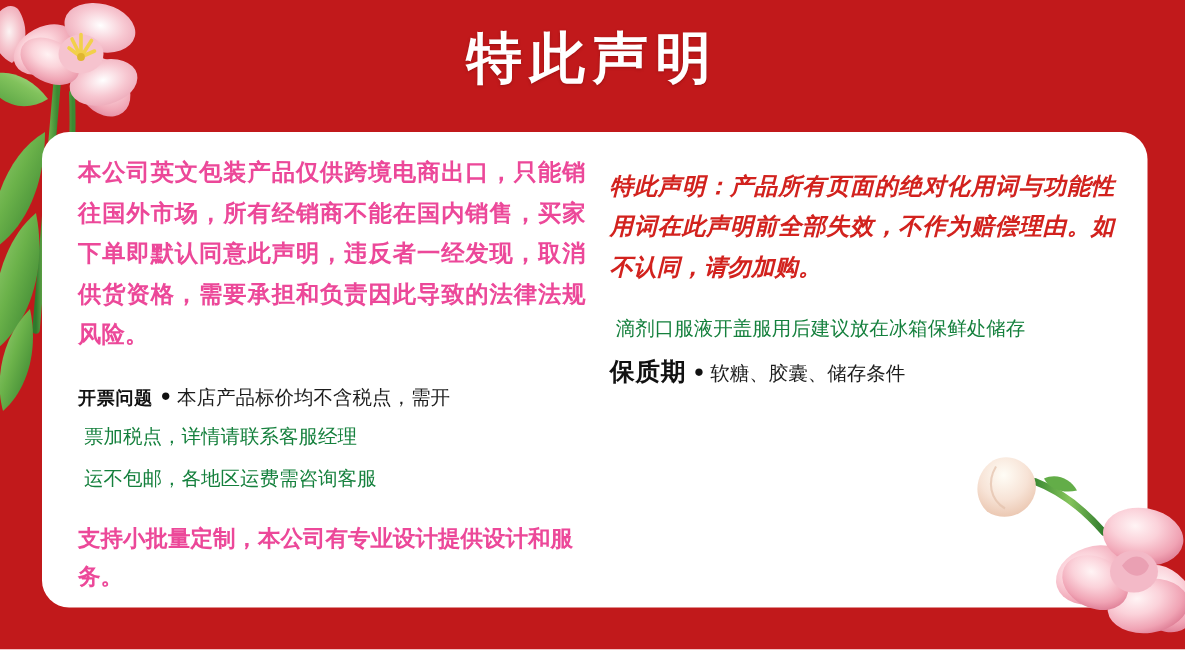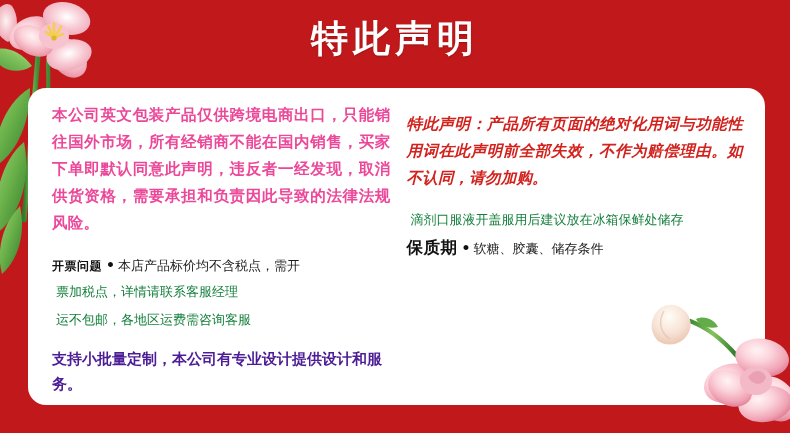--- a/index.html
+++ b/index.html
@@ -115,21 +115,21 @@
     padding: 0 3px 0 4px;
   }
   .qa-sub {
     color: #15803d;
     font-size: 13px;
     line-height: 22px;
     margin: 4px;
   }
 
   .note-strong {
-    color: #4c1d95;
+    color: #ec4899;
     font-size: 15px;
     font-weight: bold;
     line-height: 25px;
     margin: 16px 0 0 0;
   }
 
   .stor-head {
     font-size: 16.5px;
     font-weight: bold;
     color: #111111;

